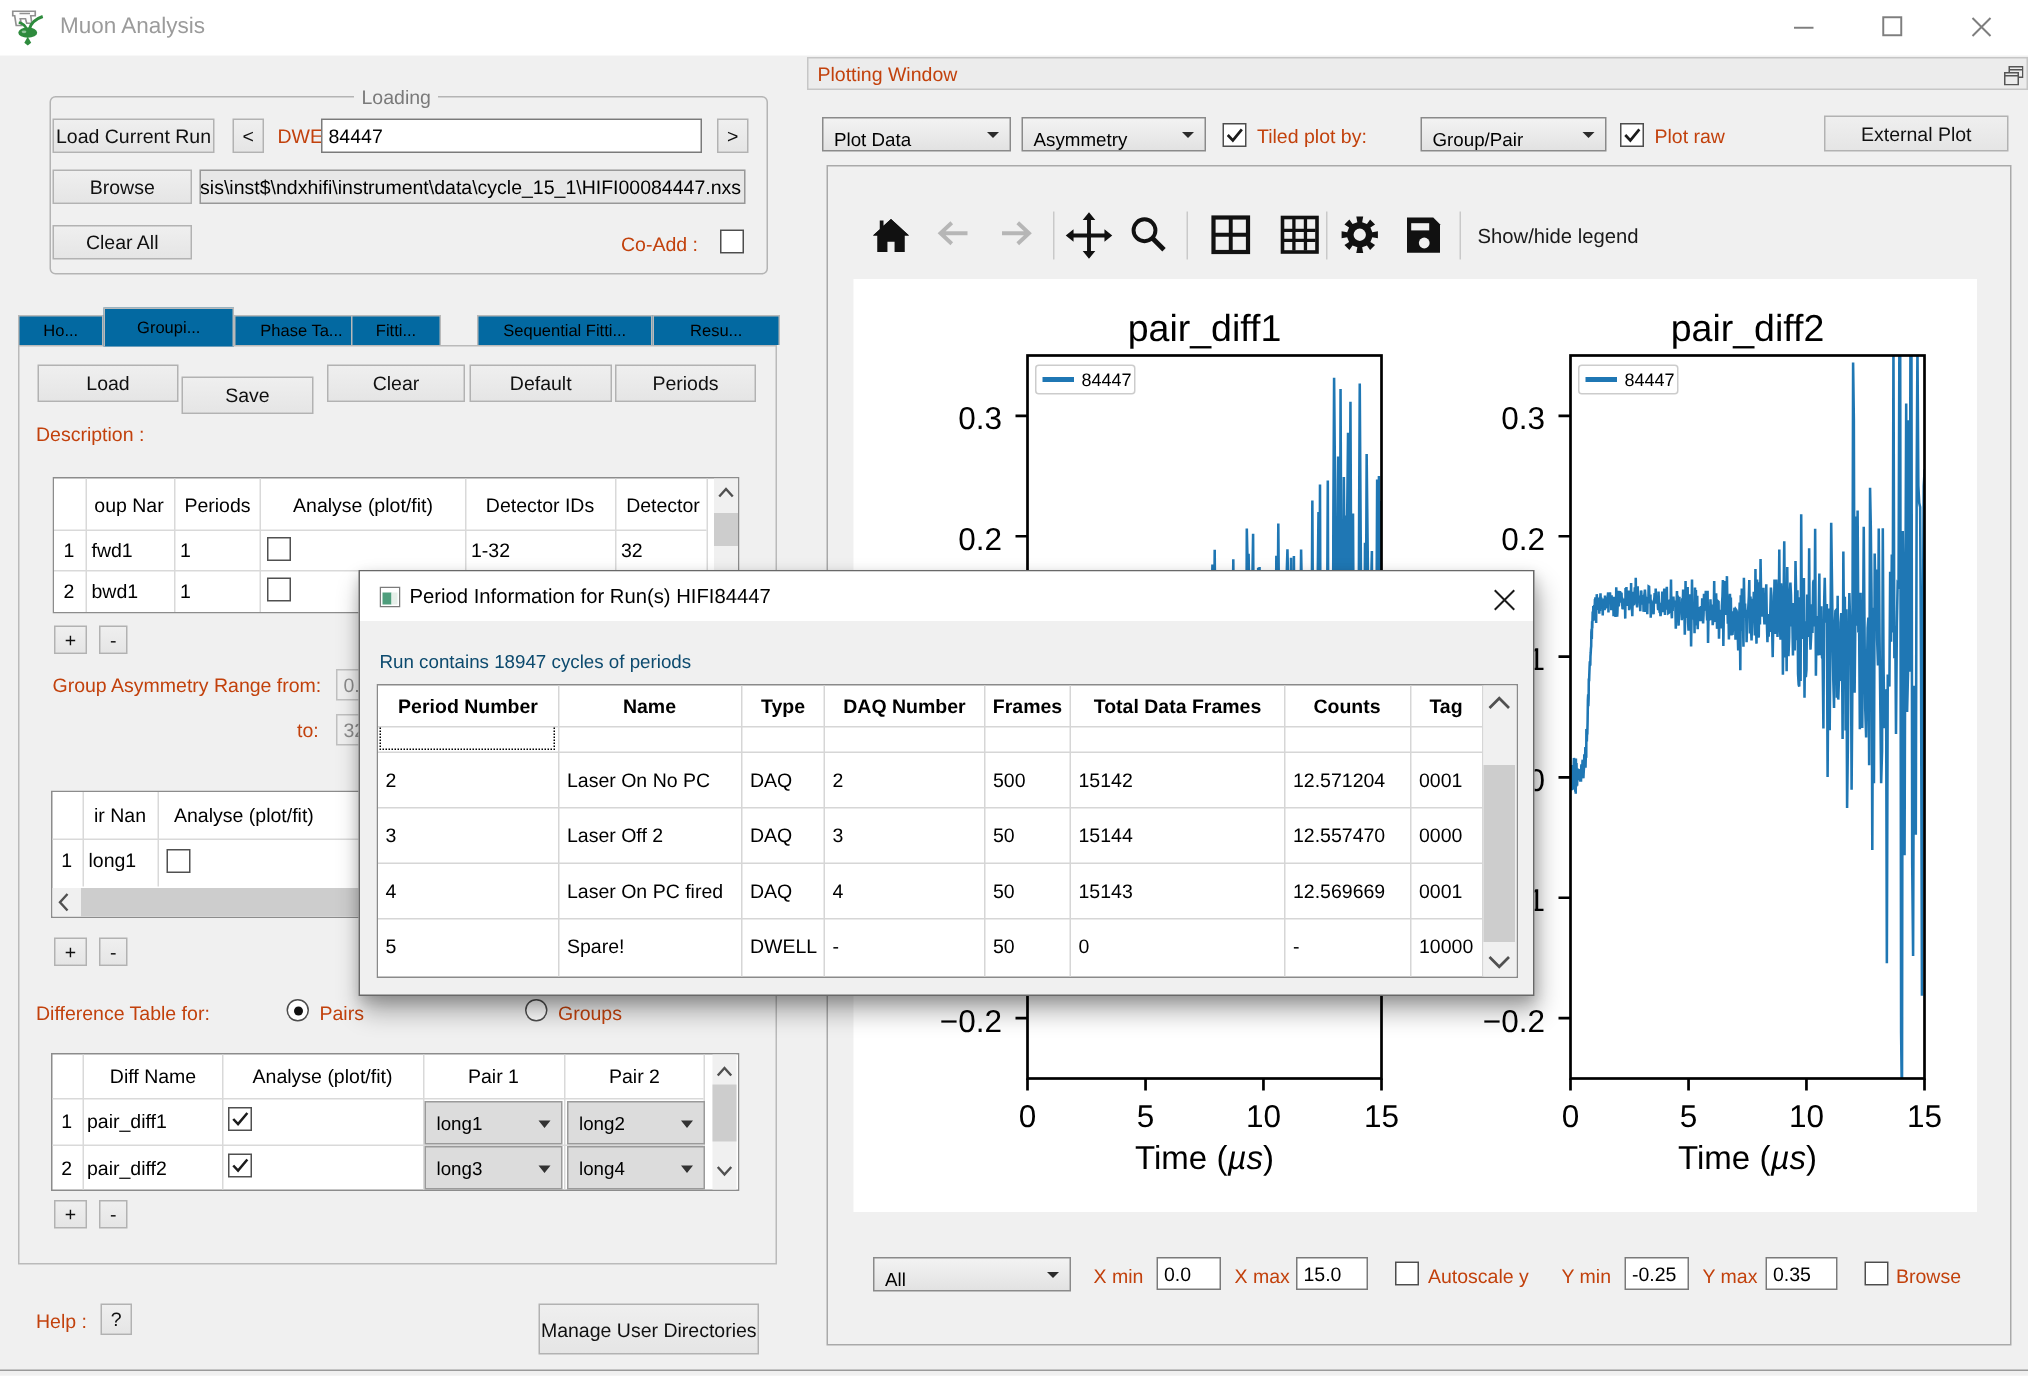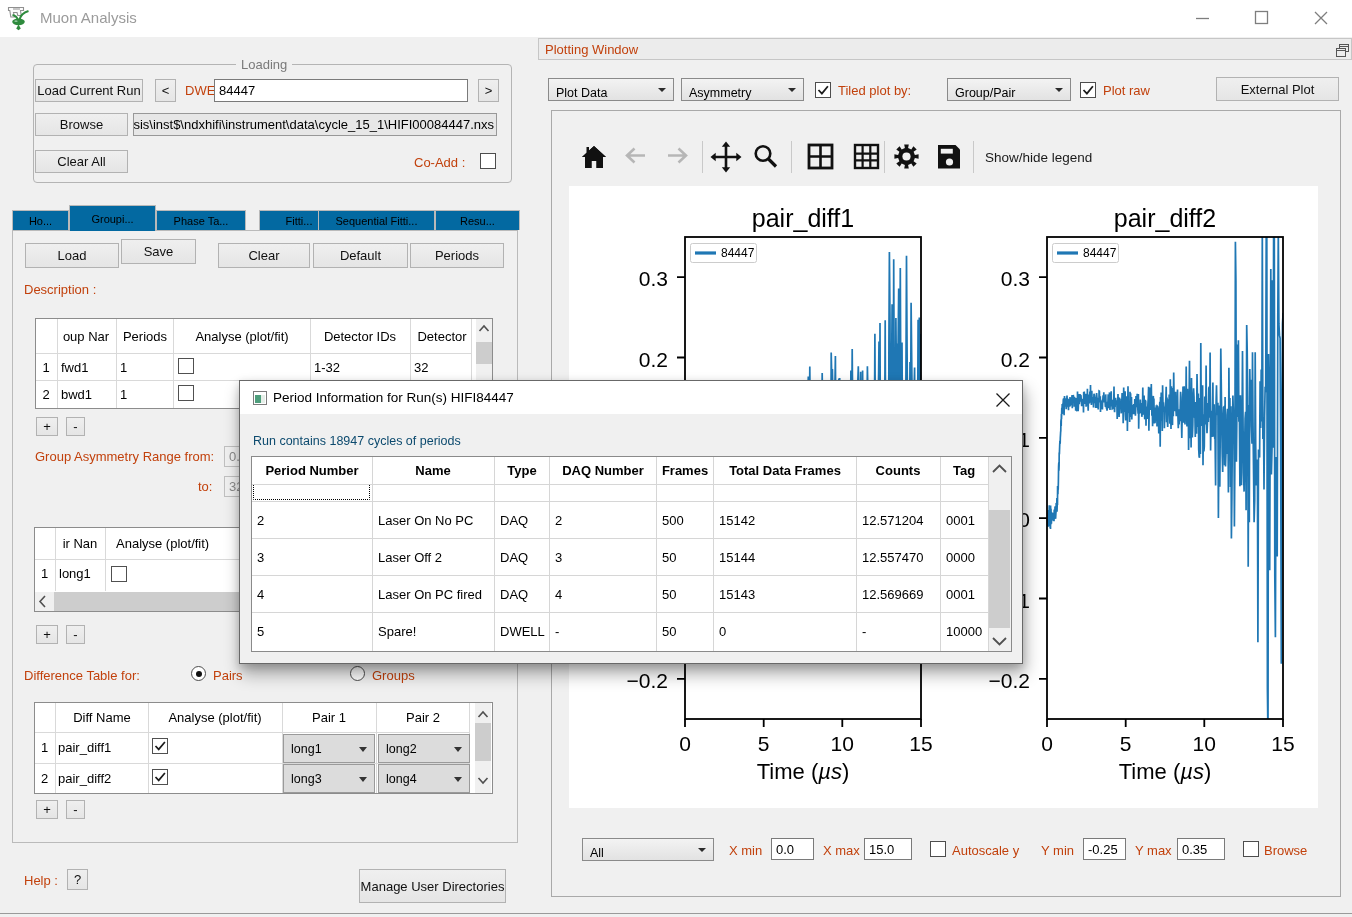--- a/index.html
+++ b/index.html
@@ -43,26 +43,26 @@
 <div class="btn" style="left:35px;top:113px;width:93px;height:23px">Browse</div>
 <div class="inp" style="left:133px;top:113px;width:364px;height:23px;background:#e7e7e7;border-color:#989898;font-size:13px;padding:0 2px 0 0;justify-content:flex-end">\\isis\inst$\ndxhifi\instrument\data\cycle_15_1\HIFI00084447.nxs</div>
 <div class="btn" style="left:35px;top:150px;width:93px;height:23px">Clear All</div>
 <div class="lbl" style="left:414px;top:155px">Co-Add :</div>
 <div class="cb" style="left:480px;top:153px;width:16px;height:16px"></div>
 
 <div class="abs" style="left:12px;top:230px;width:506px;height:613px;border:1px solid #bababa;box-sizing:border-box"></div>
 <div class="tab" style="left:12px;width:57px">Ho...</div>
 <div class="tab" style="left:69px;top:205px;height:26px;width:87px;z-index:3">Groupi...</div>
 <div class="tab" style="left:156px;width:90px">Phase Ta...</div>
-<div class="tab" style="left:259px;width:80px">Fitti...</div>
+<div class="tab" style="left:234px;width:60px">Fitti...</div>
 <div class="tab" style="left:318px;width:117px">Sequential Fitti...</div>
 <div class="tab" style="left:435px;width:85px">Resu...</div>
 
 <div class="btn" style="left:25px;top:243px;width:94px;height:25px">Load</div>
-<div class="btn" style="left:121px;top:239px;width:75px;height:25px">Save</div>
+<div class="btn" style="left:121px;top:251px;width:88px;height:25px">Save</div>
 <div class="btn" style="left:218px;top:243px;width:92px;height:25px">Clear</div>
 <div class="btn" style="left:313px;top:243px;width:95px;height:25px">Default</div>
 <div class="btn" style="left:410px;top:243px;width:94px;height:25px">Periods</div>
 <div class="lbl" style="left:24px;top:282px">Description :</div>
 
 <svg class="abs" style="left:35px;top:318px" width="458" height="91" viewBox="0 0 458 91">
  <rect x="0.5" y="0.5" width="457" height="90" fill="#fff" stroke="#8c8c8c"></rect>
  <path d="M22.5 1 V90 M81.5 1 V90 M138.5 1 V90 M275.5 1 V90 M375.5 1 V90 M436.5 1 V90" stroke="#d9d9d9"></path>
  <path d="M1 35.5 H436 M1 62.5 H436" stroke="#d9d9d9"></path>
  <text x="51" y="23" font-size="13" text-anchor="middle">oup Nar</text>

